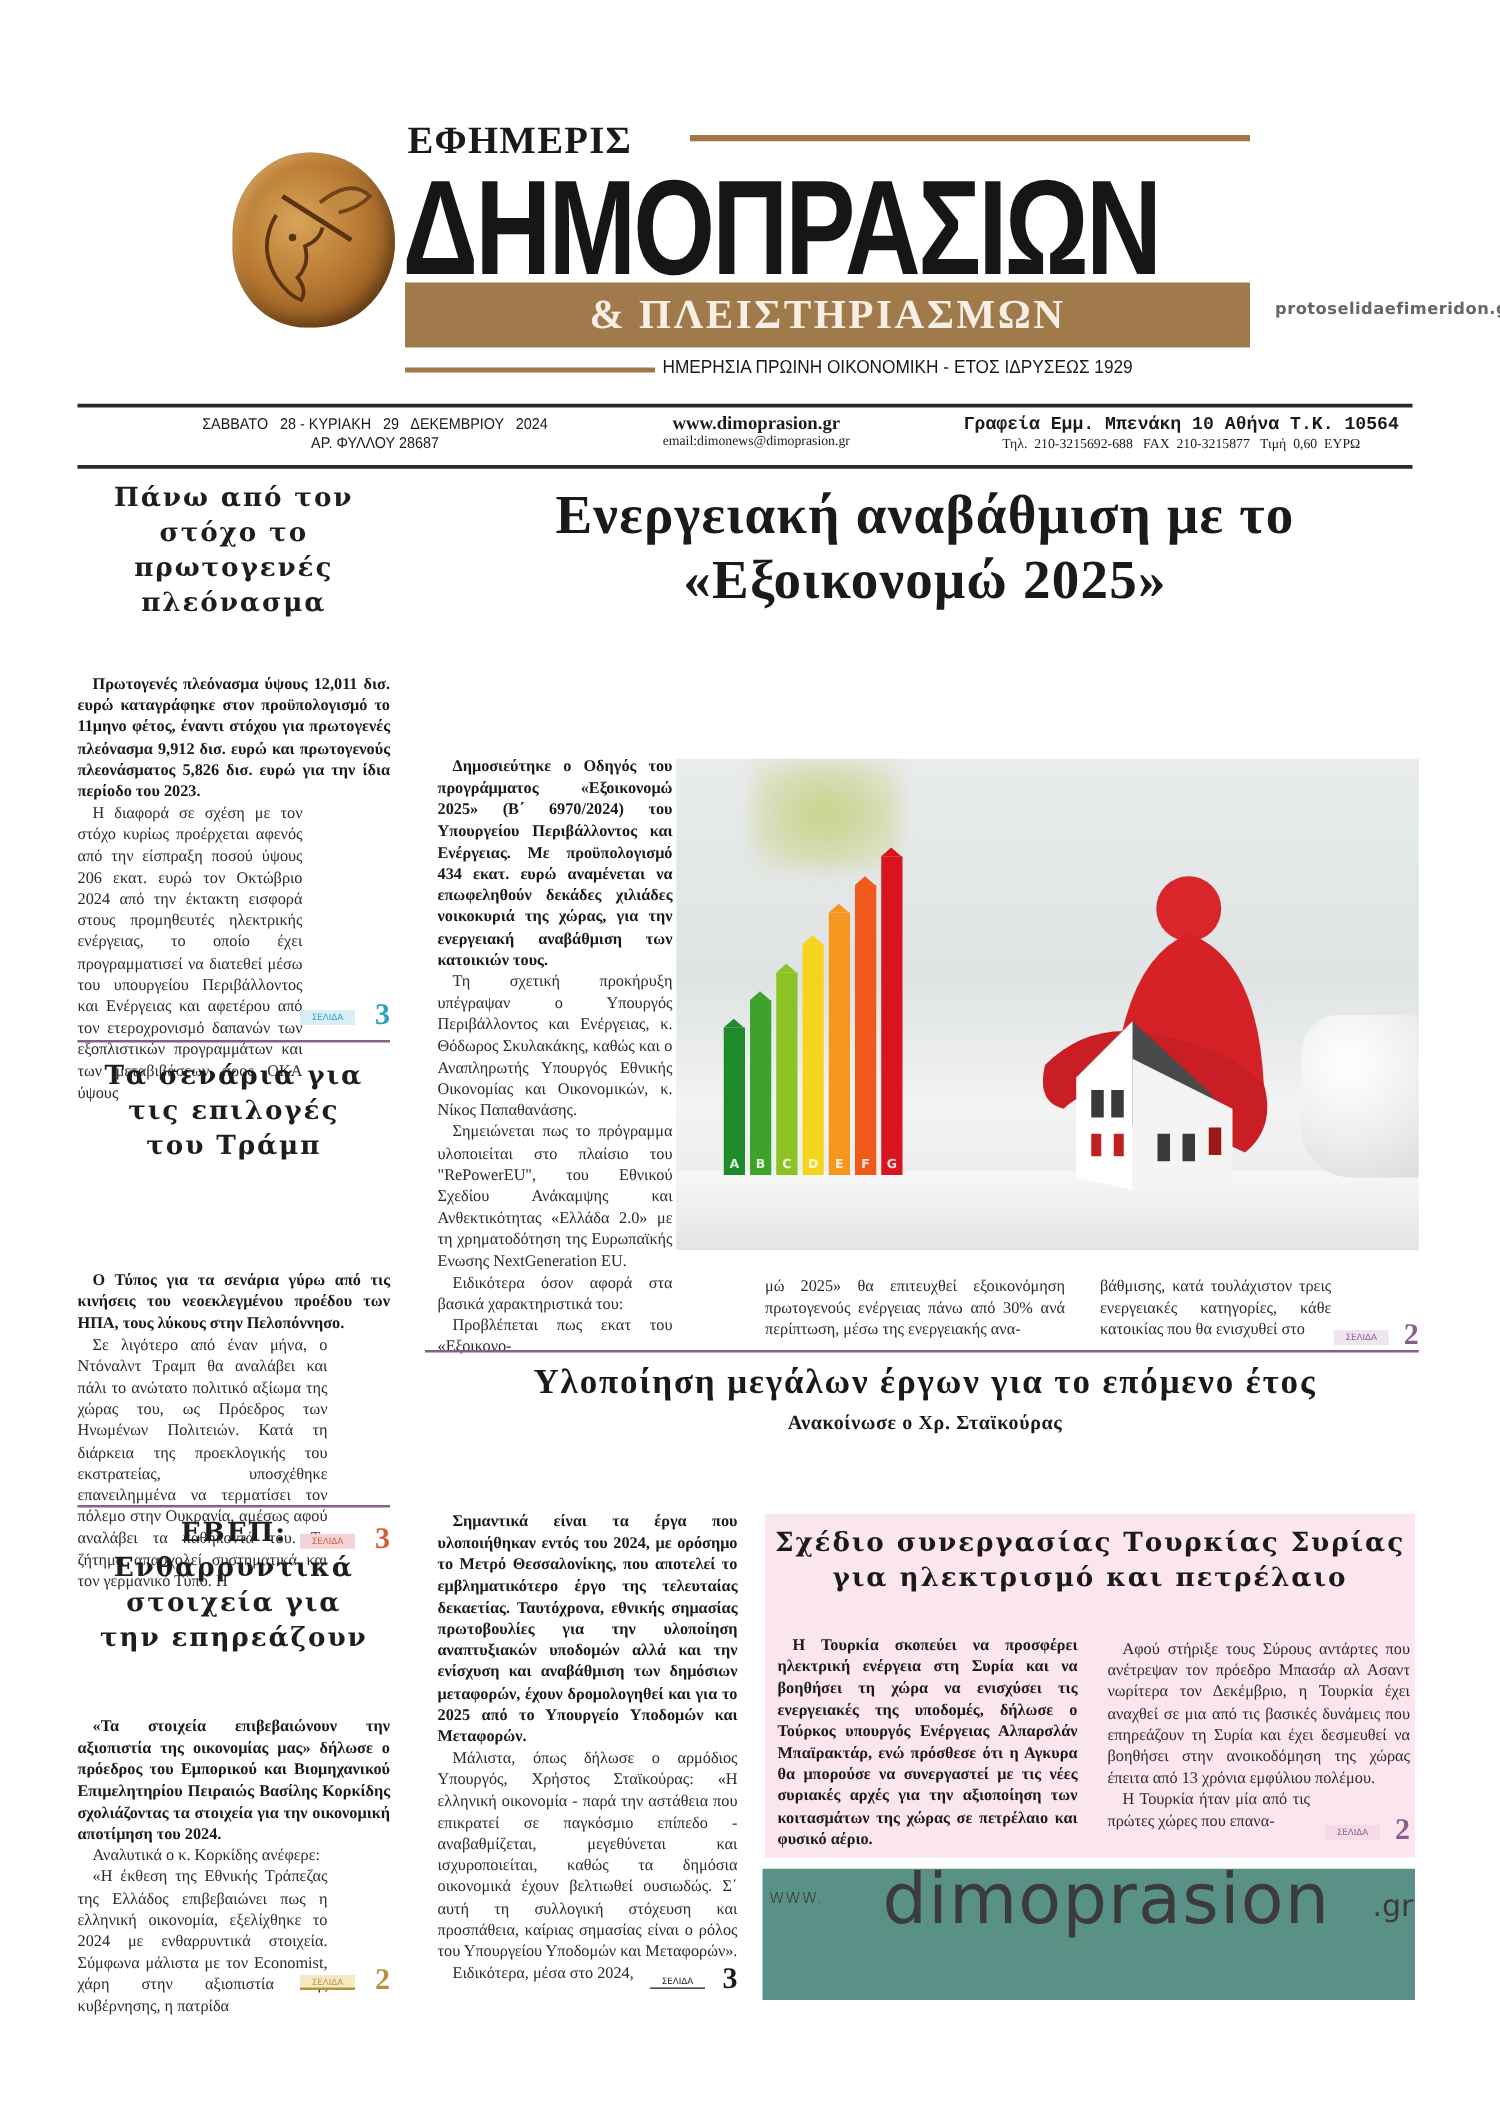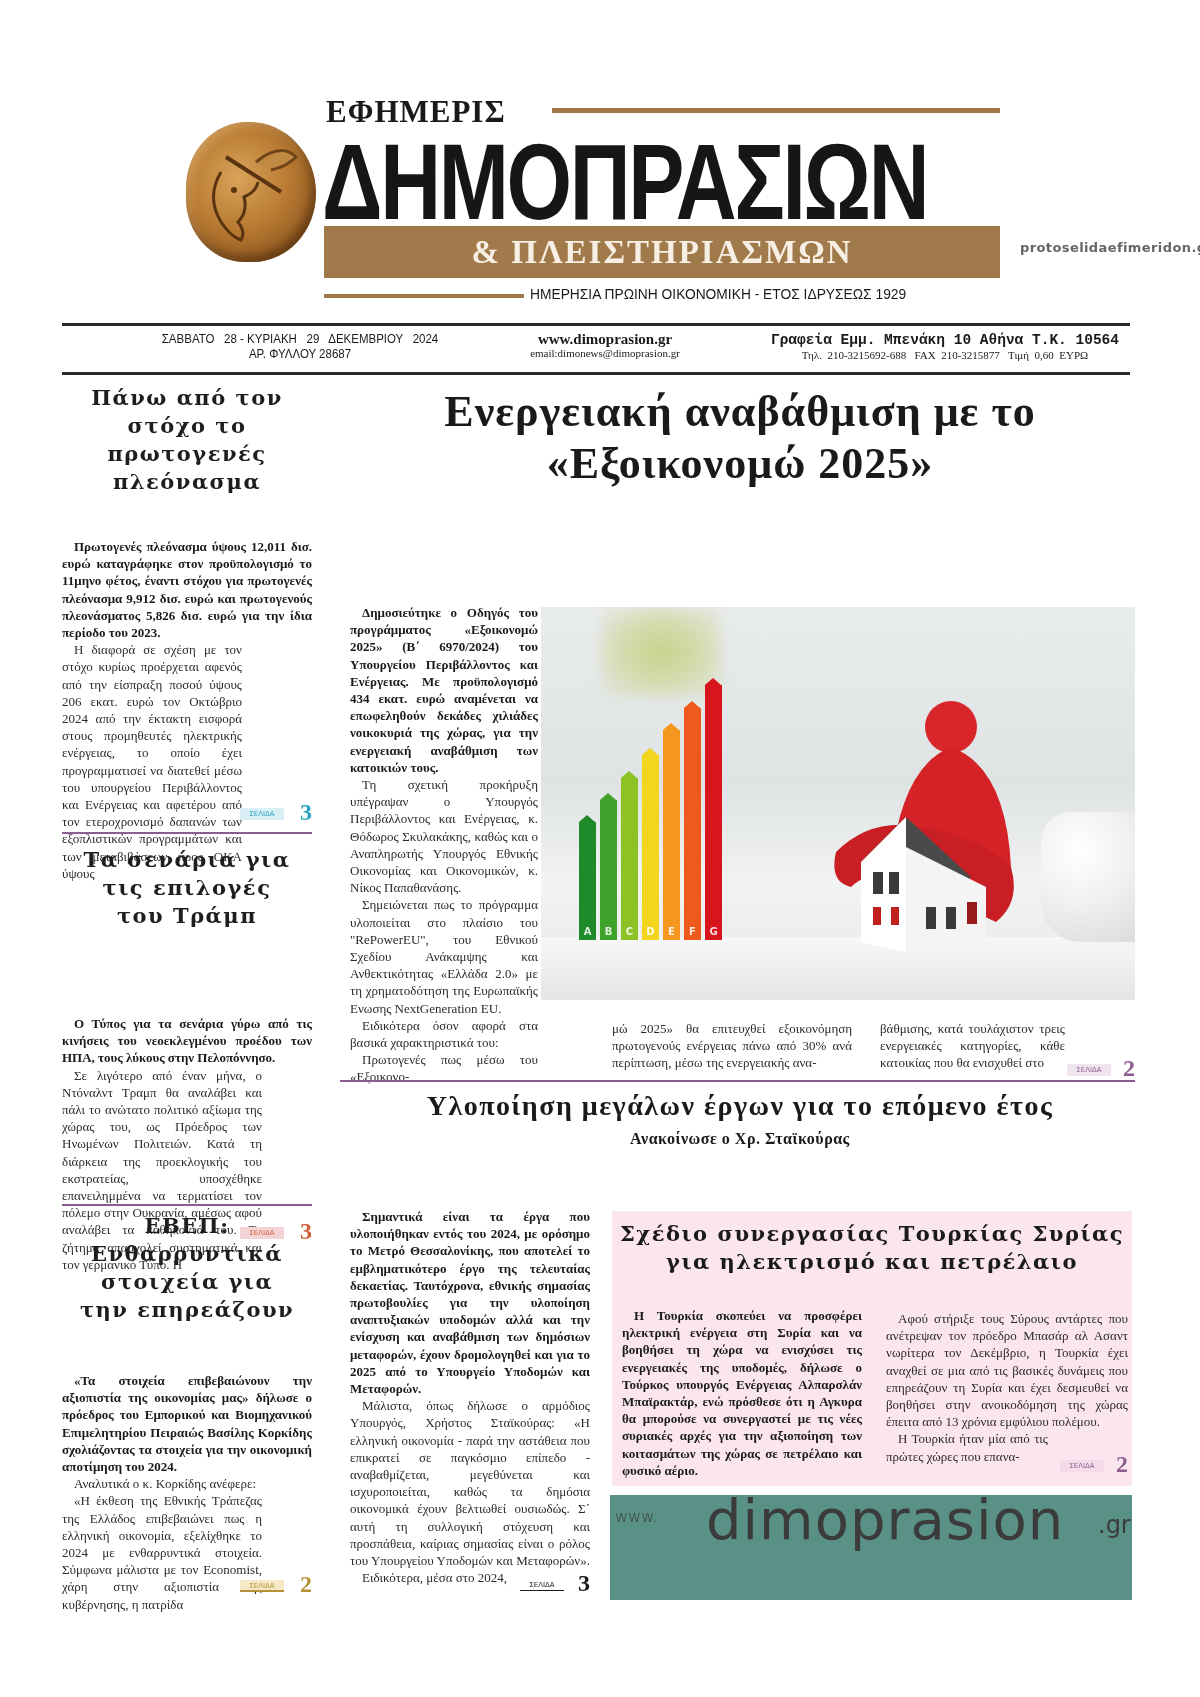--- a/index.html
+++ b/index.html
@@ -171,21 +171,21 @@
 </div>
 
 <div class="abs mid-col" style="top:604px;">
   <div class="body-text bold">
       <p>Δημοσιεύτηκε ο Οδηγός του προγράμματος «Εξοικονομώ 2025» (Β΄ 6970/2024) του Υπουργείου Περιβάλλοντος και Ενέργειας. Με προϋπολογισμό 434 εκατ. ευρώ αναμένεται να επωφεληθούν δεκάδες χιλιάδες νοικοκυριά της χώρας, για την ενεργειακή αναβάθμιση των κατοικιών τους.</p>
     </div>
   <div class="body-text">
     <p>Τη σχετική προκήρυξη υπέγραψαν ο Υπουργός Περιβάλλοντος και Ενέργειας, κ. Θόδωρος Σκυλακάκης, καθώς και ο Αναπληρωτής Υπουργός Εθνικής Οικονομίας και Οικονομικών, κ. Νίκος Παπαθανάσης.</p>
     <p>Σημειώνεται πως το πρόγραμμα υλοποιείται στο πλαίσιο του "RePowerEU", του Εθνικού Σχεδίου Ανάκαμψης και Ανθεκτικότητας «Ελλάδα 2.0» με τη χρηματοδότηση της Ευρωπαϊκής Ενωσης NextGeneration EU.</p>
     <p>Ειδικότερα όσον αφορά στα βασικά χαρακτηριστικά του:</p>
-    <p>Πρωτογενές πως μέσω του «Εξοικονο-</p>
+    <p>Προβλέπεται πως εκατ του «Εξοικονο-</p>
   </div>
 </div>
 
 <div class="abs hero">
   <div class="window-blur"></div>
   <div class="table"></div>
   <div class="papers"></div>
   <div id="bars">
       <div class="bar" style="left: 38px; height: 118px; background: rgb(31, 138, 42); border-bottom-color: rgb(31, 138, 42); color: rgb(31, 138, 42); --c: rgb(31, 138, 42);">
         <div class="lbl">A</div>

